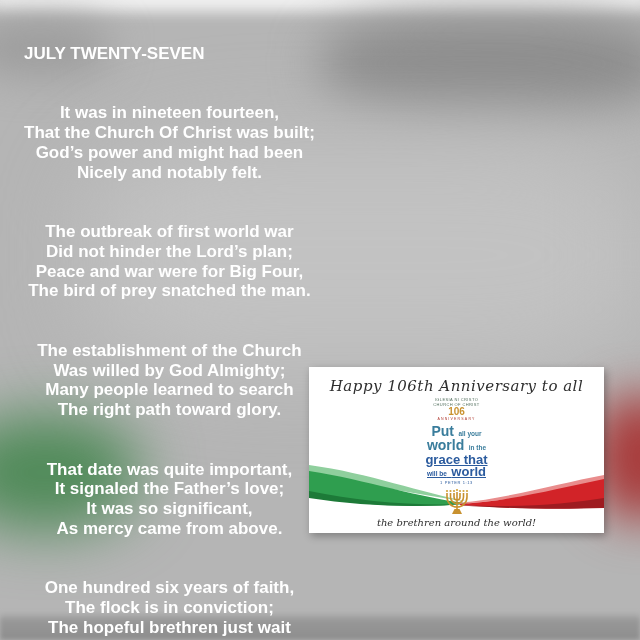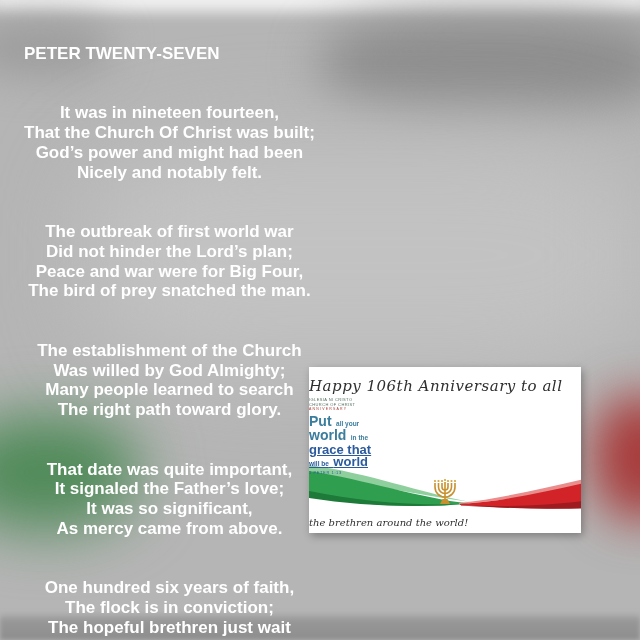--- a/index.html
+++ b/index.html
@@ -22,22 +22,22 @@
   
   .poem{
     position:absolute;left:24px;top:24px;z-index:2;
     color:#ffffff;font-weight:700;font-size:17px;line-height:19.8px;
     white-space:pre-line;
   }
   .poem .title{margin:0 0 19.8px 0;}
   .poem .stanza{margin:0 0 19.8px 0;text-align:center;}
   
   .card{
-    position:absolute;left:309px;top:367px;width:272px;height:166px;
-    background:#ffffff;z-index:3;overflow:hidden;
+    position:absolute;left:309px;top:367px;width:295px;height:166px;
+    background:#ffffff;z-index:3;text-align:center;overflow:hidden;
     box-shadow:2px 3px 8px rgba(0,0,0,0.30);
   }
   .script{font-family:"DejaVu Serif",serif;font-style:italic;color:#2e2e2e;}
   .card-header{margin-top:10px;font-size:15px;letter-spacing:0.5px;position:relative;z-index:2;}
   .card-footer{position:absolute;left:0;right:0;bottom:5px;font-size:10px;z-index:2;}
   .logo106{margin-top:3px;line-height:1.15;position:relative;z-index:2;}
   .logo-arc{font-size:4px;color:#53705f;letter-spacing:0.4px;}
   .logo-num{font-size:10px;font-weight:700;color:#c9922f;line-height:1;}
   .logo-banner{font-size:3.5px;color:#b03a30;letter-spacing:1.2px;}
   .verse{margin-top:4px;position:relative;z-index:2;}
@@ -59,21 +59,21 @@
   <div class="blob b-toplight"></div>
   <div class="blob b-dark1"></div>
   <div class="blob b-dark2"></div>
   <div class="blob b-light-mid"></div>
   <div class="blob b-green"></div>
   <div class="blob b-red"></div>
   <div class="blob b-bottom"></div>
 </div>
 
 <div class="poem">
-  <div class="title">PETER TWENTY-SEVEN</div>
+  <div class="title">JULY TWENTY-SEVEN</div>
   <div class="stanza">It was in nineteen fourteen,
 That the Church Of Christ was built;
 God’s power and might had been
 Nicely and notably felt.</div>
   <div class="stanza">The outbreak of first world war
 Did not hinder the Lord’s plan;
 Peace and war were for Big Four,
 The bird of prey snatched the man.</div>
   <div class="stanza">The establishment of the Church
 Was willed by God Almighty;
@@ -98,20 +98,21 @@
     <path d="M150,136 C205,130 252,116 295,108 L295,118 C248,124 200,134 150,137 Z" fill="#e98d8d"></path>
     <path d="M151,137 C203,134 250,121 295,112 L295,140 C244,143 196,141 151,138 Z" fill="#d22328"></path>
     <path d="M152,138 C210,141 258,137 295,131 L295,141 C240,143 195,141 152,138.5 Z" fill="#9e1b20"></path>
   </svg>
 
   <div class="card-header script">Happy 106th Anniversary to all</div>
 
   <div class="logo106">
     <div class="logo-arc">IGLESIA NI CRISTO</div>
     <div class="logo-arc">CHURCH OF CHRIST</div>
+    <div class="logo-num">106</div>
     <div class="logo-banner">ANNIVERSARY</div>
   </div>
 
   <div class="verse">
     <div class="vl vl1 v-teal">
       <b>Put</b>
       <span>all your</span>
     </div>
     <div class="vl vl2 v-teal">
       <b>world</b>

